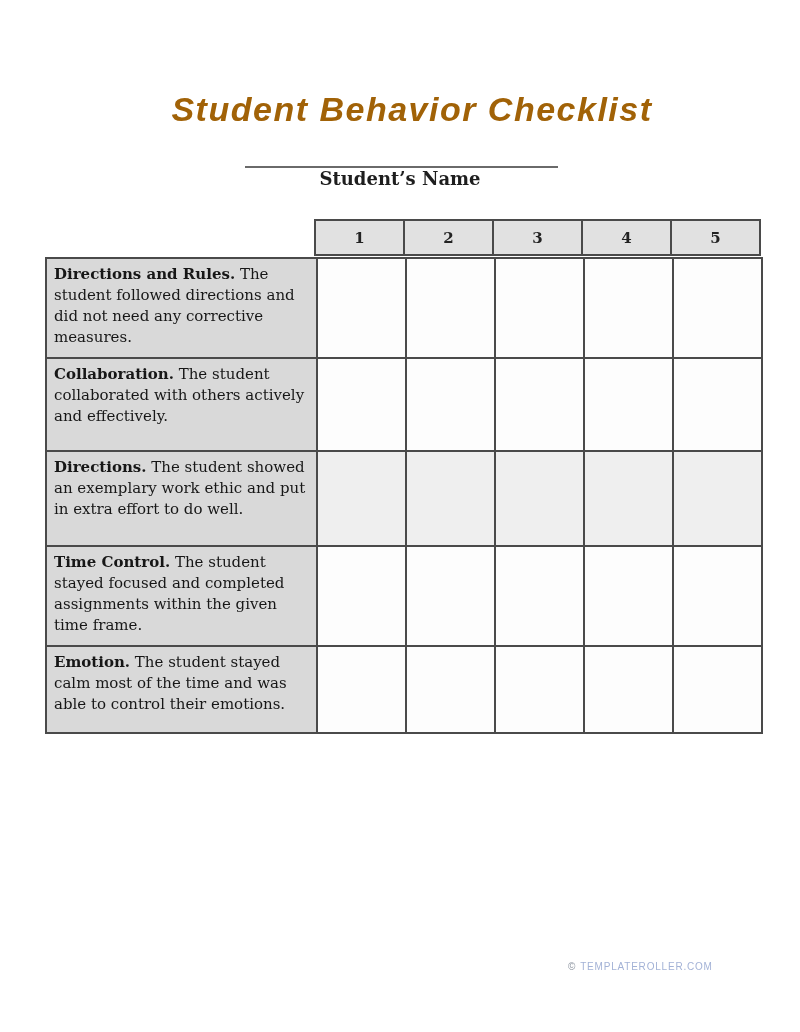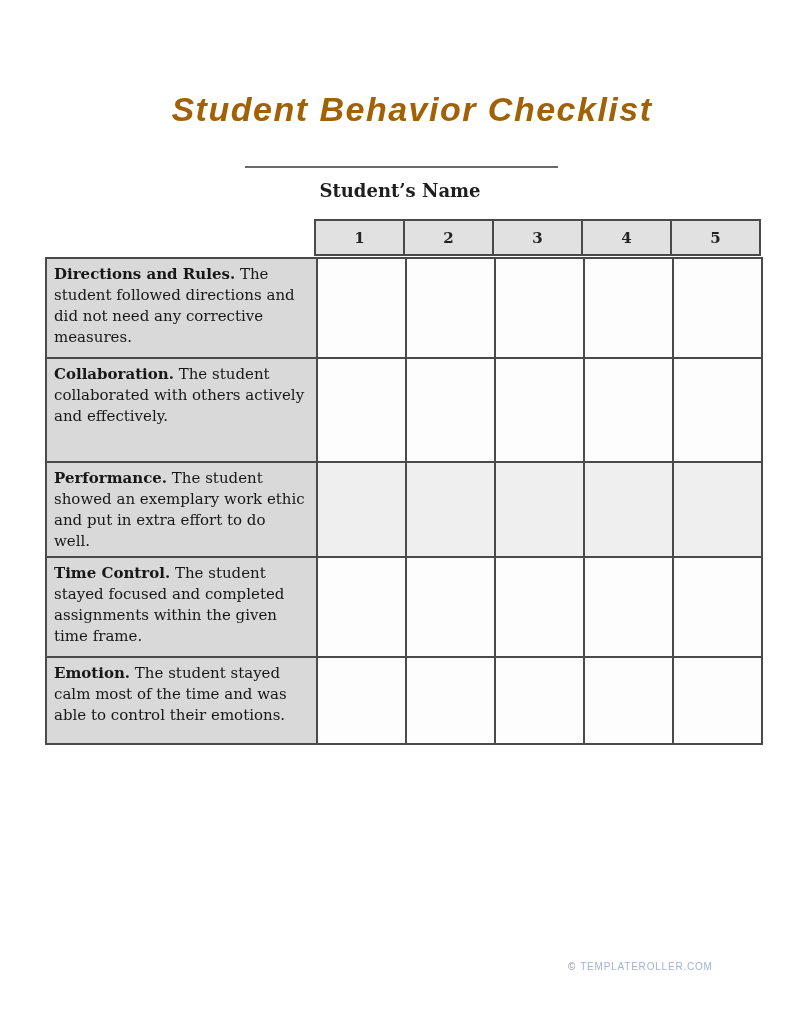--- a/index.html
+++ b/index.html
@@ -21,21 +21,21 @@
   }
 
   .name-line {
     position: absolute;
     top: 166px; left: 245px;
     width: 313px; height: 2px;
     background: #6a6a6a;
   }
   .name-label {
     position: absolute;
-    top: 180px; left: 0; width: 800px;
+    top: 168px; left: 0; width: 800px;
     text-align: center;
     font-size: 18px;
     font-weight: bold;
     color: #1e1e1e;
   }
 
   
   .score-header {
     position: absolute;
     top: 219px; left: 314px;
@@ -70,21 +70,21 @@
     font-size: 15px;
     line-height: 21px;
     color: #171717;
   }
   td.label-cell b { font-weight: bold; }
   td.score-cell { background: #fdfdfd; }
   tr.shaded td.score-cell { background: #efefef; }
 
   tr.r1 { height: 100px; }
   tr.r2 { height: 84px; }
-  tr.r3 { height: 104px; }
+  tr.r3 { height: 93px; }
   tr.r4 { height: 95px; }
   tr.r5 { height: 100px; }
   tr.r6 { height: 85px; }
   tr.r7 { height: 87px; margin-top: 28px; }
 
   .footer {
     position: absolute;
     top: 961px; left: 568px;
     font-family: "Liberation Sans", sans-serif;
     font-size: 10px;
@@ -132,21 +132,21 @@
       </tr>
       <tr class="r3">
         <td class="label-cell"><b>Collaboration.</b><span> The student collaborated with others actively and effectively.</span></td>
         <td class="score-cell"></td>
         <td class="score-cell"></td>
         <td class="score-cell"></td>
         <td class="score-cell"></td>
         <td class="score-cell"></td>
       </tr>
       <tr class="r4 shaded">
-        <td class="label-cell"><b>Performance.</b><span> The student showed an exemplary work ethic and put in extra effort to do well.</span></td>
+        <td class="label-cell"><b>Directions.</b><span> The student showed an exemplary work ethic and put in extra effort to do well.</span></td>
         <td class="score-cell"></td>
         <td class="score-cell"></td>
         <td class="score-cell"></td>
         <td class="score-cell"></td>
         <td class="score-cell"></td>
       </tr>
       <tr class="r5">
         <td class="label-cell"><b>Time Control.</b><span> The student stayed focused and completed assignments within the given time frame.</span></td>
         <td class="score-cell"></td>
         <td class="score-cell"></td>

